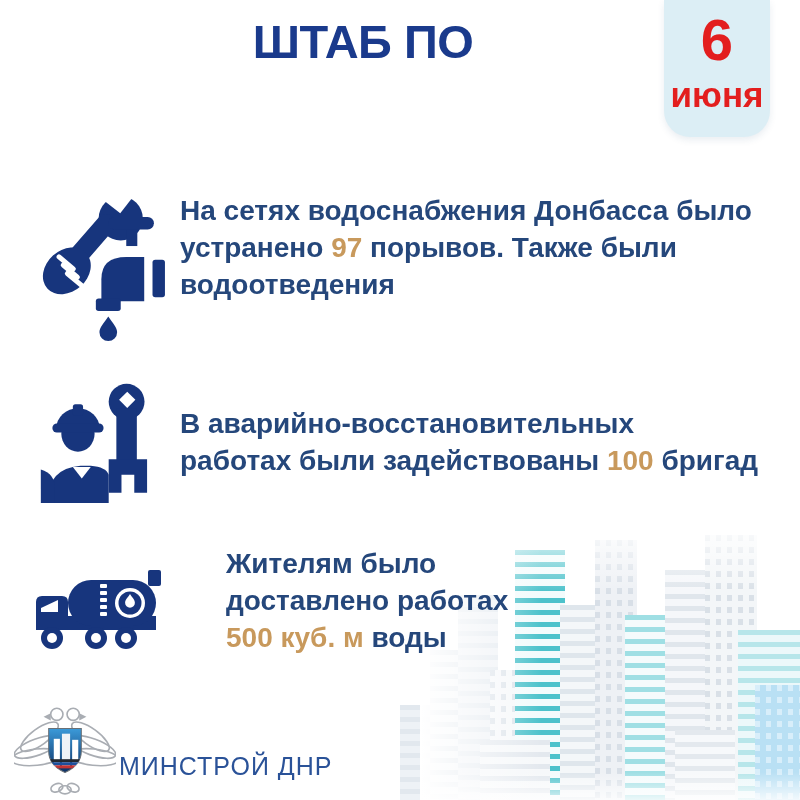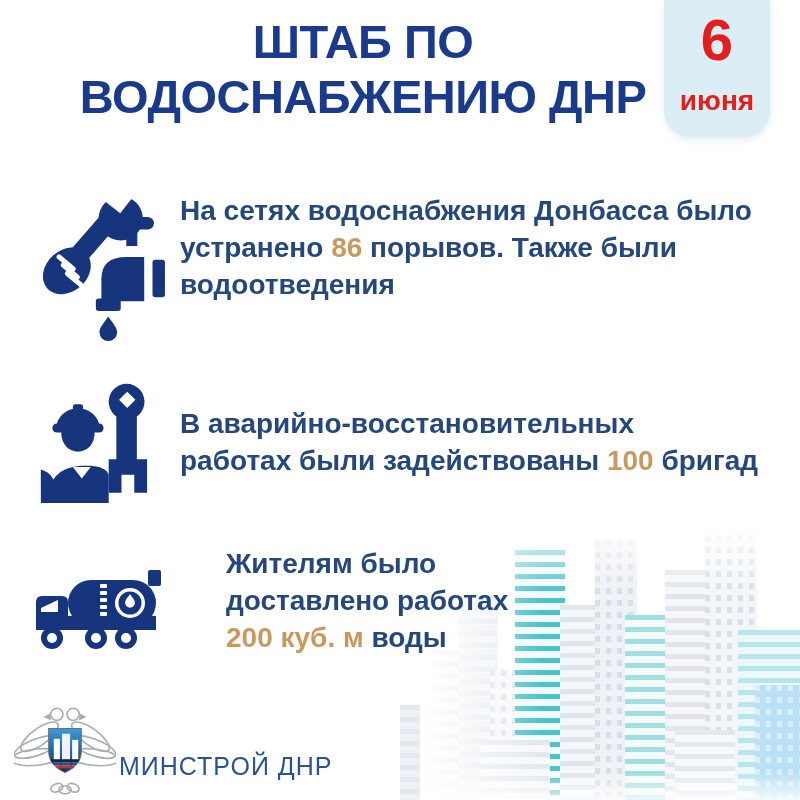--- a/index.html
+++ b/index.html
@@ -13,21 +13,21 @@
     color:#1a3a8c;font-weight:700;font-size:47px;line-height:55px;letter-spacing:-0.5px;
     z-index:3;
     padding-left:32px;
   }
   .date-badge{
     position:absolute;left:664px;top:0;width:106px;height:137px;
     background:#dceef5;border-radius:0 0 26px 26px;text-align:center;
     box-shadow:0 3px 7px rgba(40,80,120,.10);z-index:3;
   }
   .date-day{color:#e31e1e;font-weight:700;font-size:58px;line-height:64px;margin-top:8px;}
-  .date-month{color:#e31e1e;font-weight:700;font-size:28px;line-height:30px;margin-top:14px;}
+  .date-month{color:#e31e1e;font-weight:700;font-size:35px;line-height:30px;margin-top:8px;}
   
   .stat-icon{position:absolute;z-index:3;}
   .stat-text{
     position:absolute;left:180px;z-index:3;color:#25477b;font-weight:700;font-size:28px;
     line-height:37px;white-space:nowrap;
   }
   .stat-text .accent{color:#c8995c;}
   
   .emblem{position:absolute;left:14px;top:698px;width:102px;height:102px;z-index:3;}
   .org-name{
@@ -69,21 +69,20 @@
     <div class="b b-grid" style="left:285px;width:52px;height:265px;--bg:#f3f6f8;--win:#d9e0e7;"></div>
     <div class="b b-rows" style="left:318px;width:62px;height:170px;--bg:#ecf8fa;--win:#b7e6ea;"></div>
     <div class="b b-rows" style="left:255px;width:60px;height:70px;--bg:#f7f9fb;--win:#e4e9ee;"></div>
     <div class="b b-grid" style="left:335px;width:45px;height:115px;--bg:#b9e0f4;--win:#d8eefa;"></div>
     <div class="b b-rows" style="left:60px;width:70px;height:60px;--bg:#f6f8fa;--win:#e3e8ee;"></div>
     <div class="fade"></div>
   </div>
 
   <div class="title">
     <div>ШТАБ ПО</div>
-    <div>ВОДОСНАБЖЕНИЮ ДНР</div>
   </div>
 
   <div class="date-badge">
     <div class="date-day">6</div>
     <div class="date-month">июня</div>
   </div>
 
   <div class="stat-icon" style="left:24px;top:186px;width:152px;height:156px;">
     <svg viewBox="0 0 110 110" width="152" height="156" fill="#17357d">
       <circle cx="70" cy="22" r="16"></circle>
@@ -96,21 +95,21 @@
       <rect x="74" y="28" width="8" height="14"></rect>
       <rect x="61" y="21" width="33" height="9" rx="4.5"></rect>
       <path d="M56 82 v-16 q0 -16 18 -16 h13 v32 z"></path>
       <rect x="52" y="80" width="18" height="9" rx="2"></rect>
       <rect x="93" y="52" width="9" height="27" rx="2"></rect>
       <path d="M61 93 c3.4 5.2 6.4 7.8 6.4 11.4 a6.4 6.4 0 1 1 -12.8 0 c0 -3.6 3 -6.2 6.4 -11.4 z"></path>
     </svg>
   </div>
   <div class="stat-text" style="top:192px;">
       <div class="stat-line"><span>На сетях водоснабжения Донбасса было</span></div>
-      <div class="stat-line"><span>устранено </span><span class="accent">86</span><span> порывов. Также были</span></div>
+      <div class="stat-line"><span>устранено </span><span class="accent">97</span><span> порывов. Также были</span></div>
       <div class="stat-line"><span>водоотведения</span></div>
     </div>
 
   <div class="stat-icon" style="left:36px;top:380px;width:130px;height:128px;">
     <svg viewBox="0 0 100 100" width="130" height="128" fill="#17357d">
       <circle cx="70" cy="17" r="14"></circle>
       <rect x="62" y="22" width="16" height="44"></rect>
       <path d="M56 62 h30 v26 h-10 v-14 h-10 v14 h-10 z"></path>
       <rect x="66" y="11" width="9" height="9" fill="#ffffff" transform="rotate(45 70.5 15.5)"></rect>
       <ellipse cx="32" cy="42" rx="13" ry="14"></ellipse>
@@ -148,21 +147,21 @@
         <circle cx="22" cy="78" r="5" fill="#ffffff"></circle>
       <circle cx="66" cy="78" r="11"></circle>
         <circle cx="66" cy="78" r="5" fill="#ffffff"></circle>
       <circle cx="96" cy="78" r="11"></circle>
         <circle cx="96" cy="78" r="5" fill="#ffffff"></circle>
     </svg>
   </div>
   <div class="stat-text" style="top:545px;margin-left:46px;">
       <div class="stat-line"><span>Жителям было</span></div>
       <div class="stat-line"><span>доставлено работах</span></div>
-      <div class="stat-line"><span class="accent">200 куб. м</span><span> воды</span></div>
+      <div class="stat-line"><span class="accent">500 куб. м</span><span> воды</span></div>
     </div>
 
   <div class="emblem">
     <svg viewBox="0 0 100 100" width="102" height="102">
       <defs>
         <linearGradient id="shieldGrad" x1="0" y1="0" x2="0" y2="1">
           <stop offset="0" stop-color="#3b9ad9"></stop>
             <stop offset="1" stop-color="#0c2f63"></stop>
         </linearGradient>
         <clipPath id="shieldClip">

